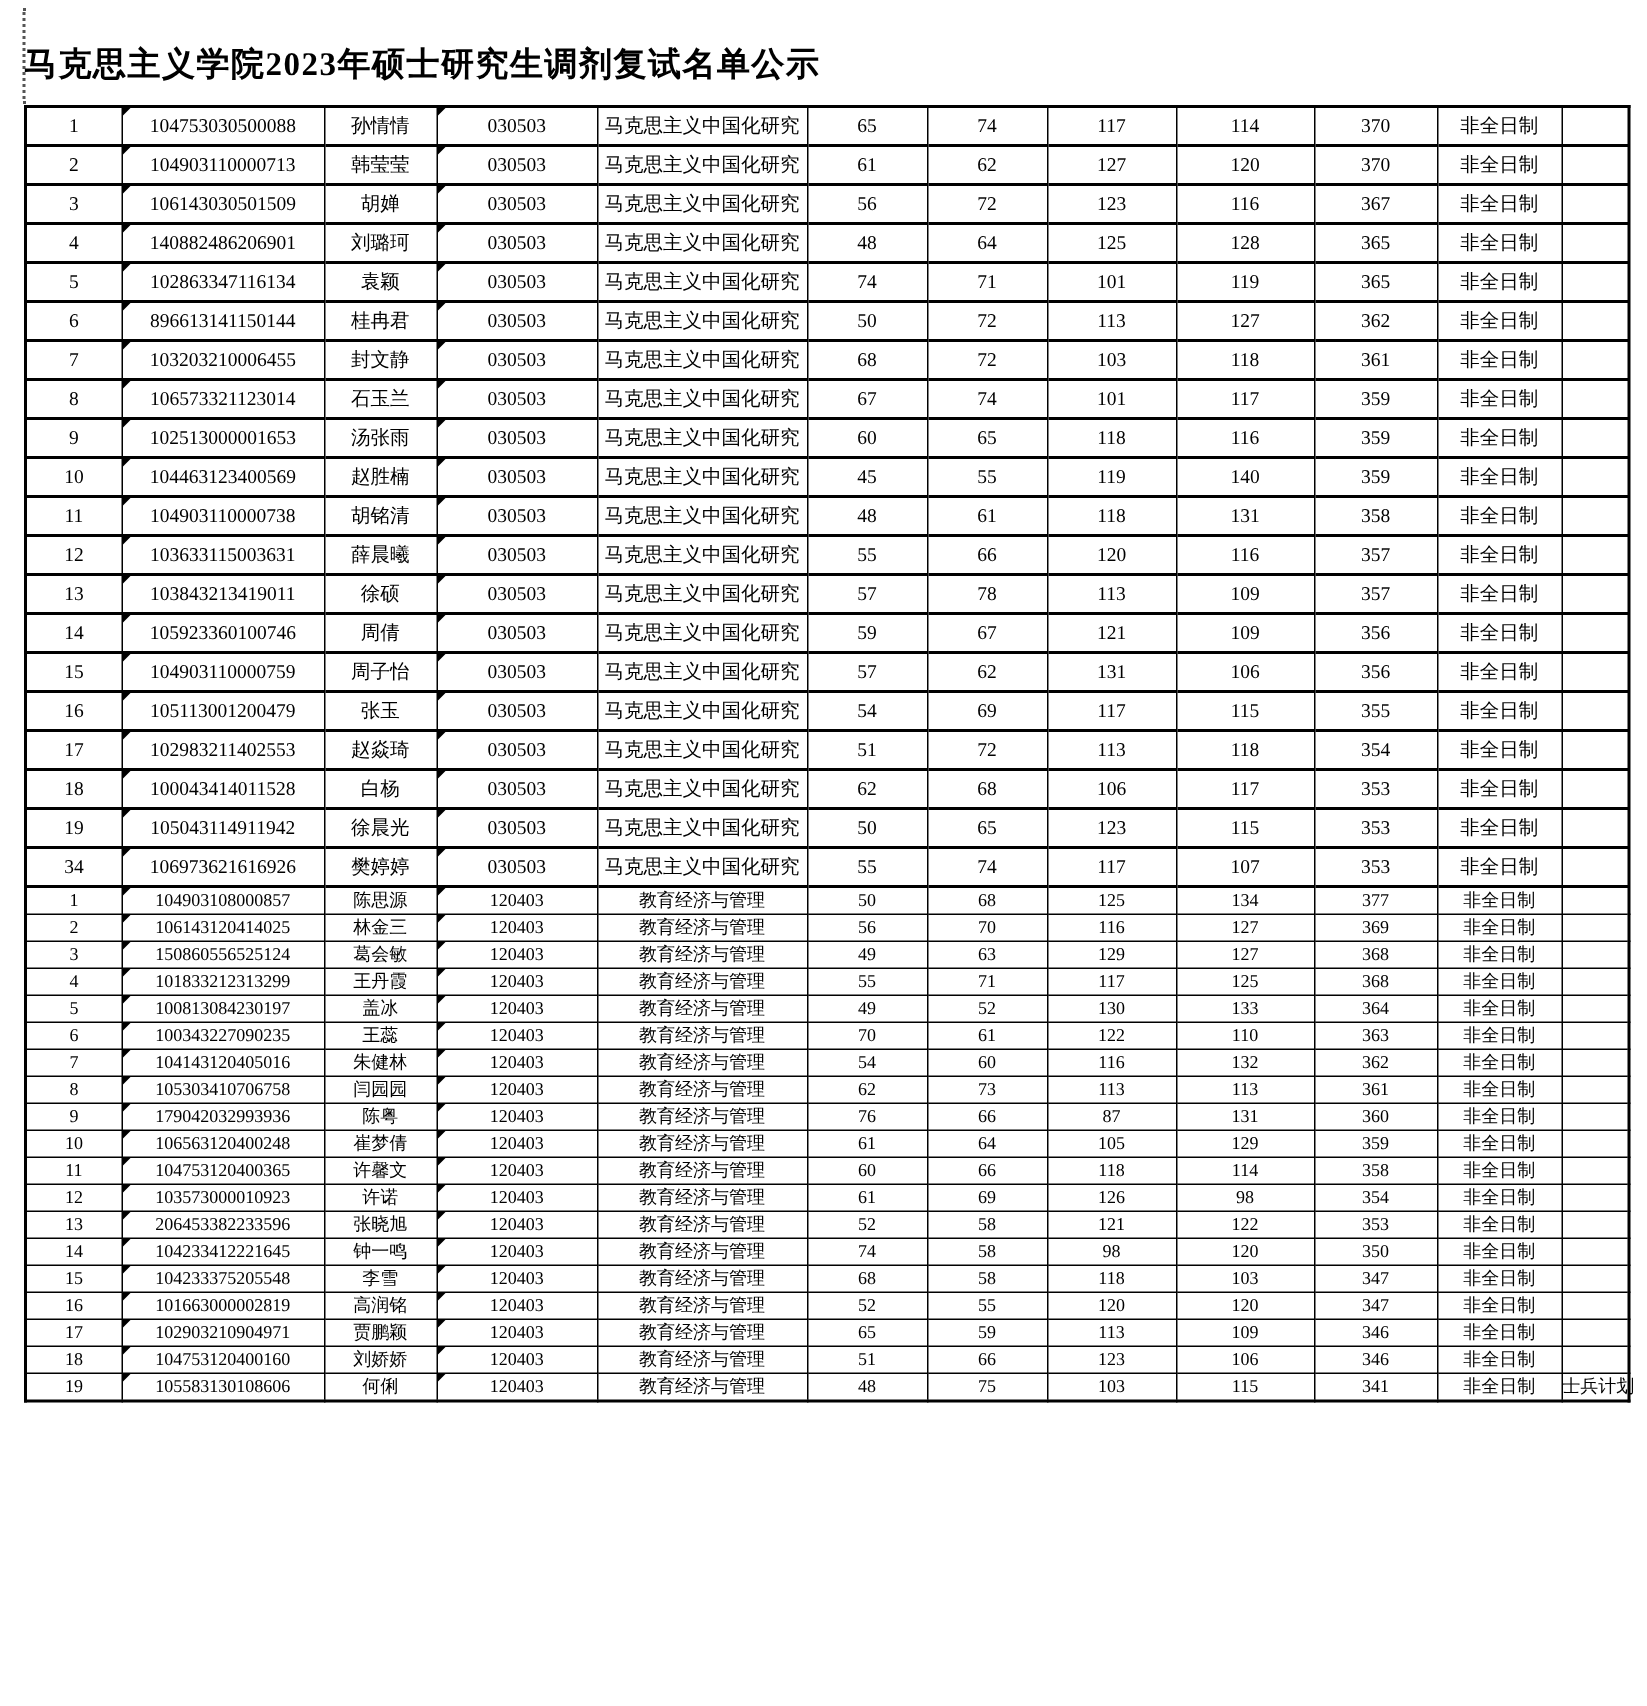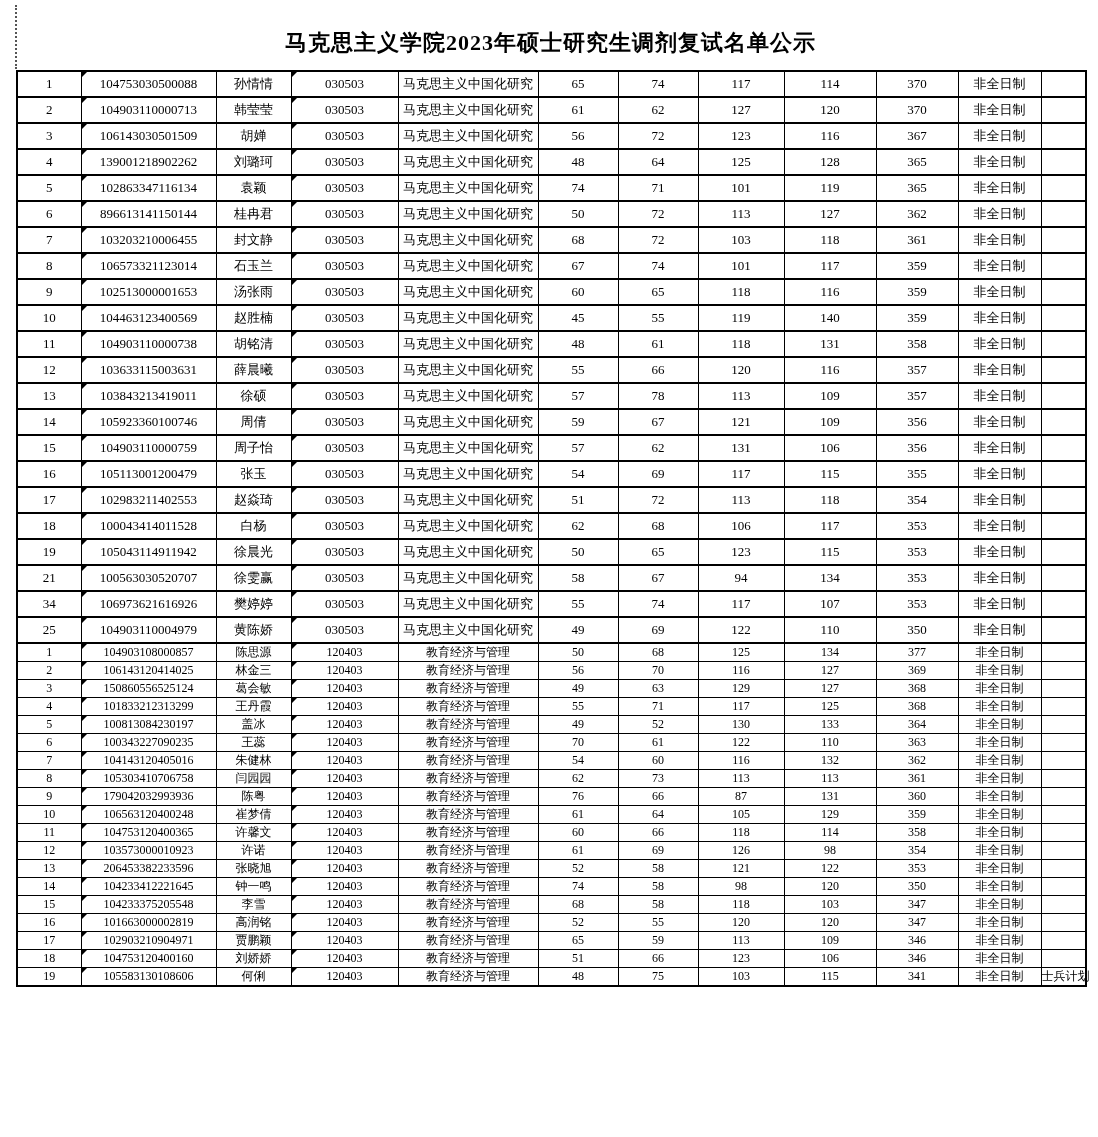--- a/index.html
+++ b/index.html
@@ -22,21 +22,20 @@
     height: 64px;
     width: 0;
     border-left: 2px dotted #555;
   }
   .page-title {
     position: absolute;
     top: 28px;
     left: 16px;
     width: 1069px;
     margin: 0;
-    text-align: center;
     font-size: 22px;
     font-weight: bold;
     letter-spacing: 1px;
     white-space: nowrap;
   }
   .sheet {
     position: absolute;
     top: 70px;
     left: 16px;
   }
@@ -148,21 +147,21 @@
           <td>56</td>
           <td>72</td>
           <td>123</td>
           <td>116</td>
           <td>367</td>
           <td>非全日制</td>
           <td></td>
         </tr>
         <tr class="s1">
           <td>4</td>
-          <td class="flag">139001218902262</td>
+          <td class="flag">140882486206901</td>
           <td>刘璐珂</td>
           <td class="flag">030503</td>
           <td>马克思主义中国化研究</td>
           <td>48</td>
           <td>64</td>
           <td>125</td>
           <td>128</td>
           <td>365</td>
           <td>非全日制</td>
           <td></td>
@@ -371,61 +370,33 @@
           <td>马克思主义中国化研究</td>
           <td>50</td>
           <td>65</td>
           <td>123</td>
           <td>115</td>
           <td>353</td>
           <td>非全日制</td>
           <td></td>
         </tr>
         <tr class="s1">
-          <td>21</td>
-          <td class="flag">100563030520707</td>
-          <td>徐雯赢</td>
-          <td class="flag">030503</td>
-          <td>马克思主义中国化研究</td>
-          <td>58</td>
-          <td>67</td>
-          <td>94</td>
-          <td>134</td>
-          <td>353</td>
-          <td>非全日制</td>
-          <td></td>
-        </tr>
-        <tr class="s1">
           <td>34</td>
           <td class="flag">106973621616926</td>
           <td>樊婷婷</td>
           <td class="flag">030503</td>
           <td>马克思主义中国化研究</td>
           <td>55</td>
           <td>74</td>
           <td>117</td>
           <td>107</td>
           <td>353</td>
           <td>非全日制</td>
           <td></td>
         </tr>
-        <tr class="s1">
-          <td>25</td>
-          <td class="flag">104903110004979</td>
-          <td>黄陈娇</td>
-          <td class="flag">030503</td>
-          <td>马克思主义中国化研究</td>
-          <td>49</td>
-          <td>69</td>
-          <td>122</td>
-          <td>110</td>
-          <td>350</td>
-          <td>非全日制</td>
-          <td></td>
-        </tr>
         <tr class="s2">
           <td>1</td>
           <td class="flag">104903108000857</td>
           <td>陈思源</td>
           <td class="flag">120403</td>
           <td>教育经济与管理</td>
           <td>50</td>
           <td>68</td>
           <td>125</td>
           <td>134</td>

